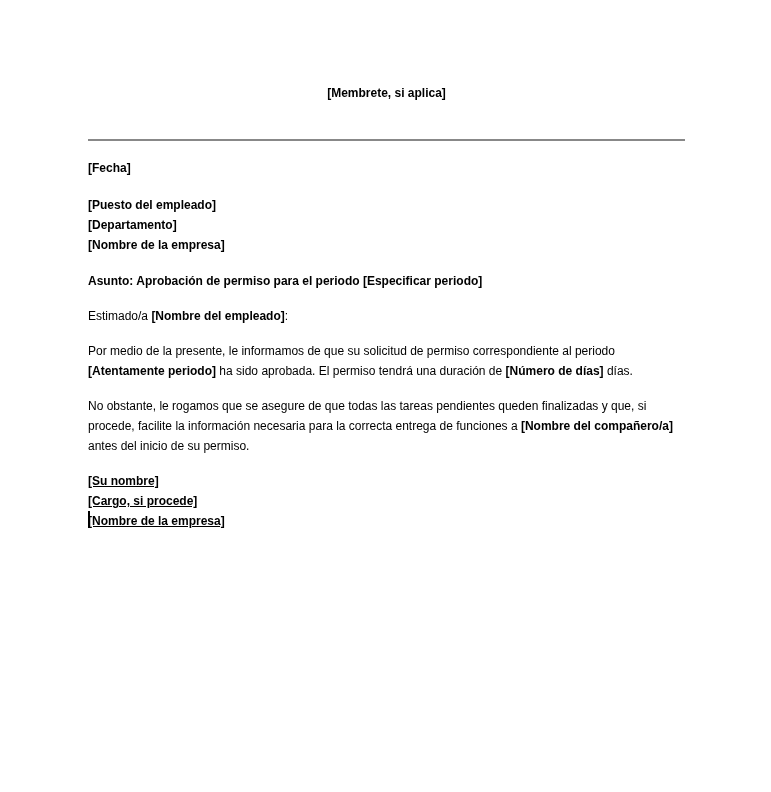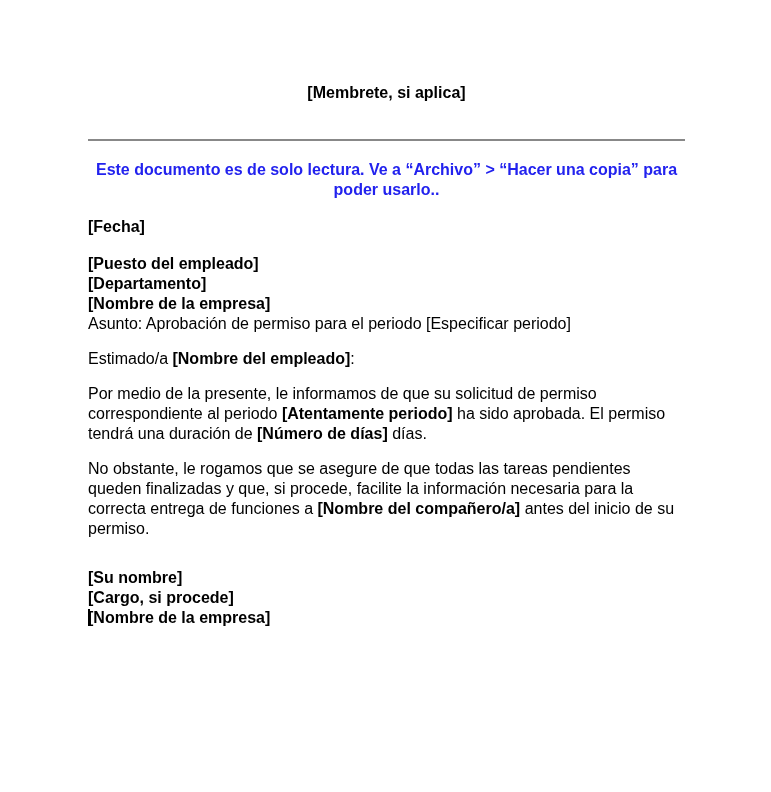--- a/index.html
+++ b/index.html
@@ -3,21 +3,21 @@
 <meta charset="utf-8">
 <style>
   * { box-sizing: border-box; }
   html, body { margin: 0; padding: 0; background: #ffffff; }
   .page {
     position: relative;
     width: 771px;
     height: 792px;
     background: #ffffff;
     font-family: "Liberation Sans", sans-serif;
-    font-size: 16px;
+    font-size: 12px;
     line-height: 20px;
     color: #000000;
     padding: 83px 86px 0 88px;
     overflow: hidden;
   }
   .letterhead {
     text-align: center;
     font-weight: bold;
   }
   .rule {
@@ -34,47 +34,48 @@
   }
   .date-line {
     margin-top: 17px;
     font-weight: bold;
   }
   .recipient {
     margin-top: 17px;
   }
   .bold { font-weight: bold; }
   .subject {
-    font-weight: normal;
+    margin-top: 16px;
+    font-weight: bold;
   }
   .para {
     margin: 15px 0 0 0;
   }
   .signature {
-    margin-top: 29px;
+    margin-top: 15px;
+    text-decoration: underline;
   }
   .caret {
     display: inline-block;
     width: 2px;
     height: 17px;
     background: #000000;
     vertical-align: -3px;
     margin-right: -2px;
   }
 </style>
 </head>
 <body>
 
 <div class="page">
 
   <div class="letterhead">[Membrete, si aplica]</div>
 
   <hr class="rule">
 
-  <div class="notice">Este documento es de solo lectura. Ve a “Archivo” &gt; “Hacer una copia” para poder usarlo..</div>
 
   <div class="date-line">[Fecha]</div>
 
   <div class="recipient">
     <div class="bold">[Puesto del empleado]</div>
     <div class="bold">[Departamento]</div>
     <div class="bold">[Nombre de la empresa]</div>
   </div>
 
   <div class="subject">Asunto: Aprobación de permiso para el periodo [Especificar periodo]</div>

